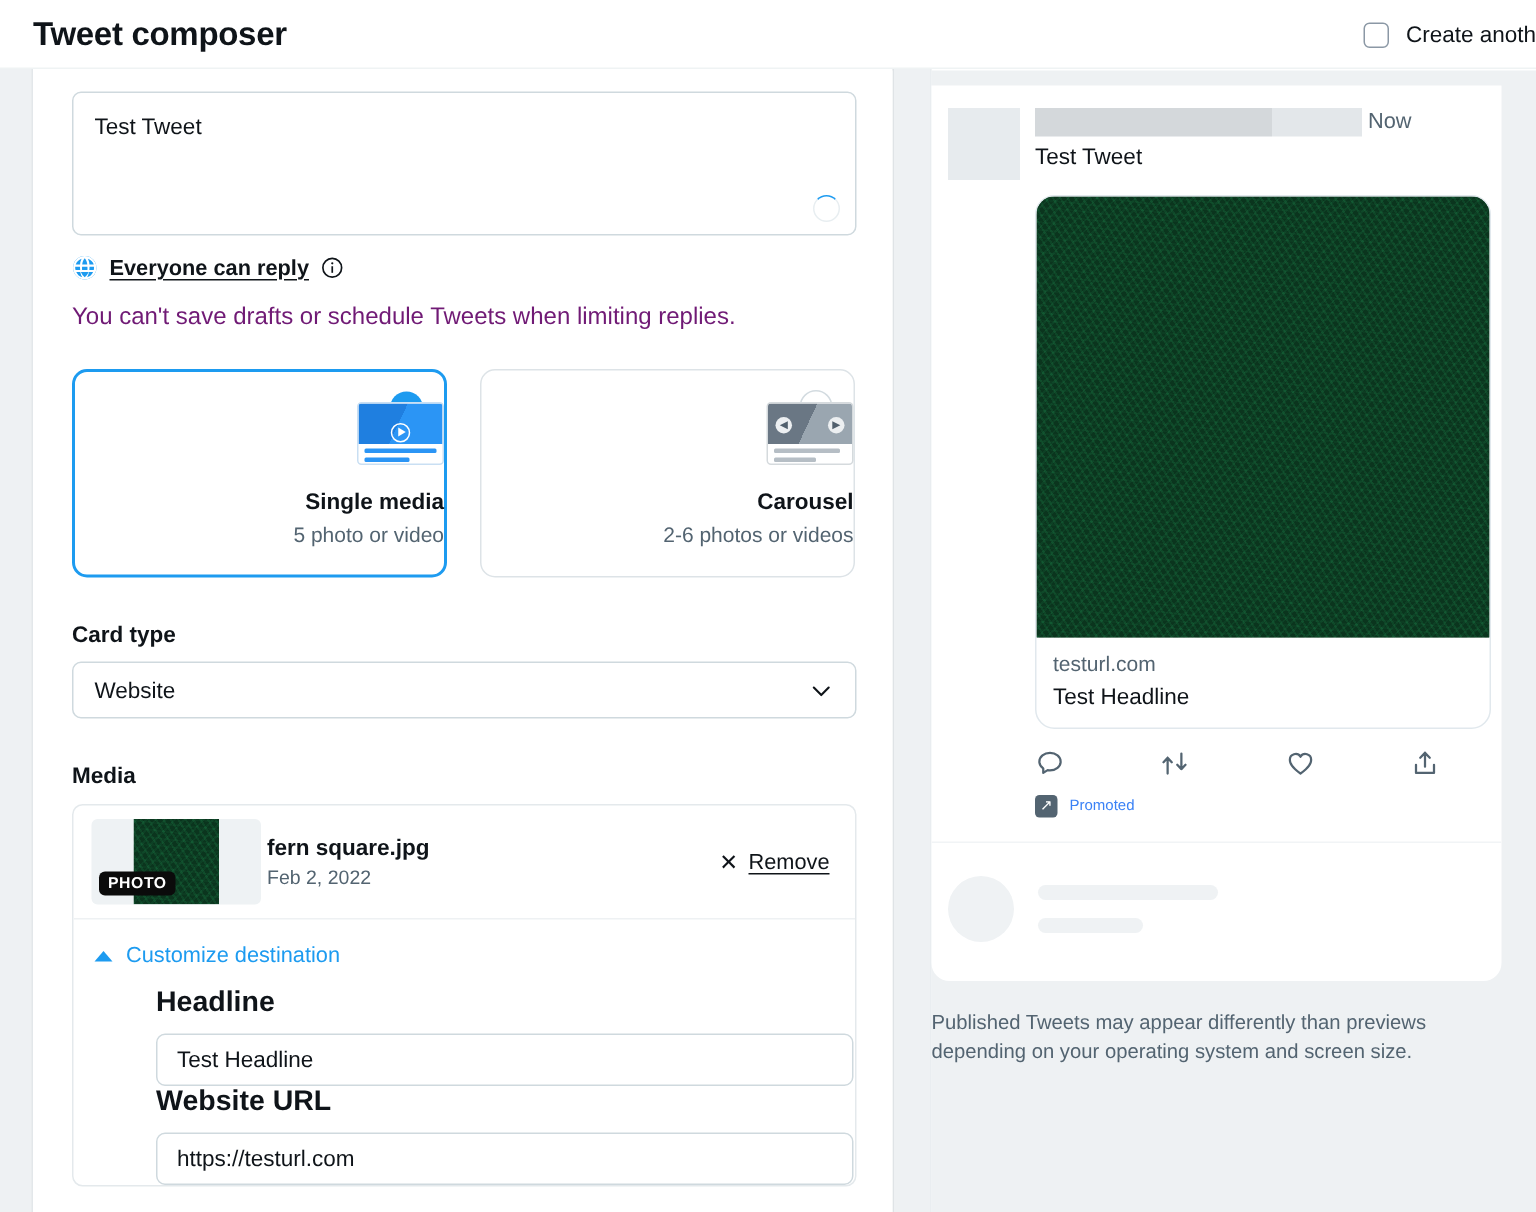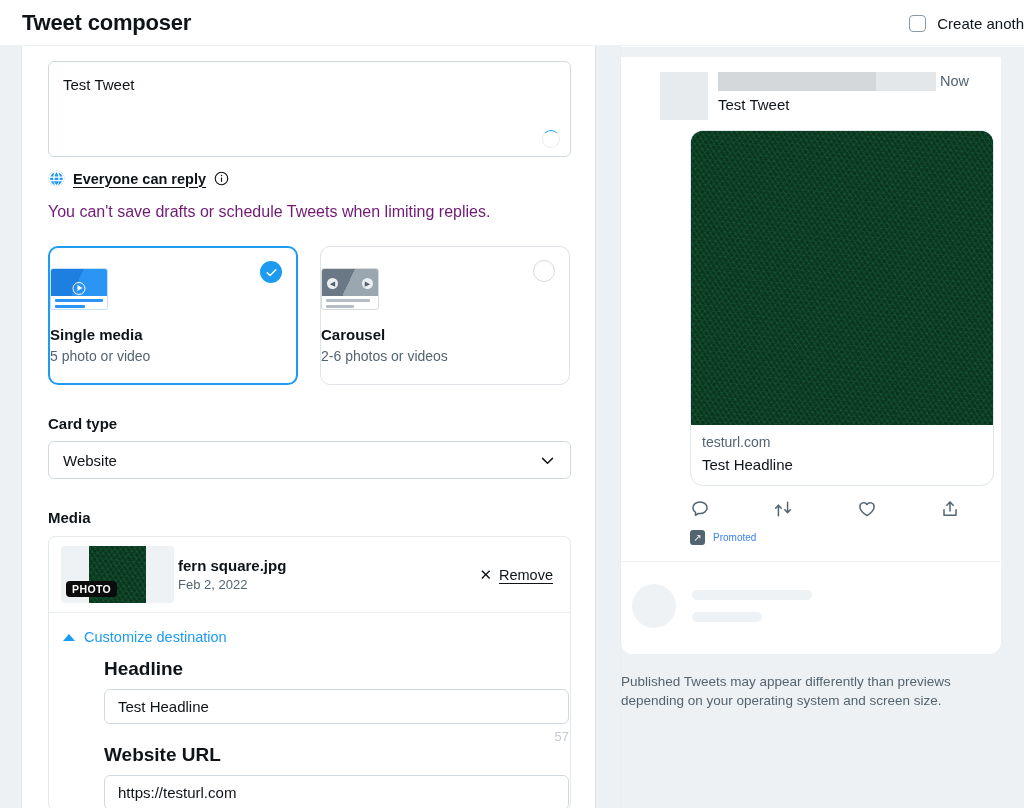--- a/index.html
+++ b/index.html
@@ -135,21 +135,21 @@
   }
   .card {
     width: 252px;
     height: 139px;
     border: 1px solid #dde3e7;
     border-radius: 10px;
     background: #fff;
     position: relative;
     display: flex;
     flex-direction: column;
-    align-items: flex-start;
+    align-items: flex-end;
     justify-content: center;
   }
   .card.selected {
     border: 2.5px solid #1d9bf0;
   }
   .card-title {
     font-size: 15px;
     font-weight: 700;
     color: #0f1419;
     margin-top: 16px;
@@ -360,21 +360,20 @@
     margin-left: 0;
     width: 380px;
     background: #ffffff;
     border-radius: 0 0 12px 12px;
     overflow: hidden;
     padding-bottom: 0;
   }
   .tweet-head {
     display: flex;
     padding: 15px 0 0 0;
-    margin-left: 28px;
   }
   .avatar-ph {
     width: 48px; height: 48px;
     background: #e7ebee;
     flex: none;
     margin-left: 11px;
   }
   .head-right { flex: 1; margin-left: 10px; position: relative; }
   .name-ph {
     width: 158px; height: 19px;
@@ -587,21 +586,20 @@
       <div class="customize">
         <div class="caret-up"></div>
         <span class="customize-label">Customize destination</span>
       </div>
 
       <div class="field-block">
         <div class="field-label">Headline</div>
         <div class="field-input">
           <span>Test Headline</span>
         </div>
-        <div class="counter">57</div>
       </div>
 
       <div class="field-block">
         <div class="field-label">Website URL</div>
         <div class="field-input">
           <span>https://testurl.com</span>
         </div>
       </div>
 
     </div>

